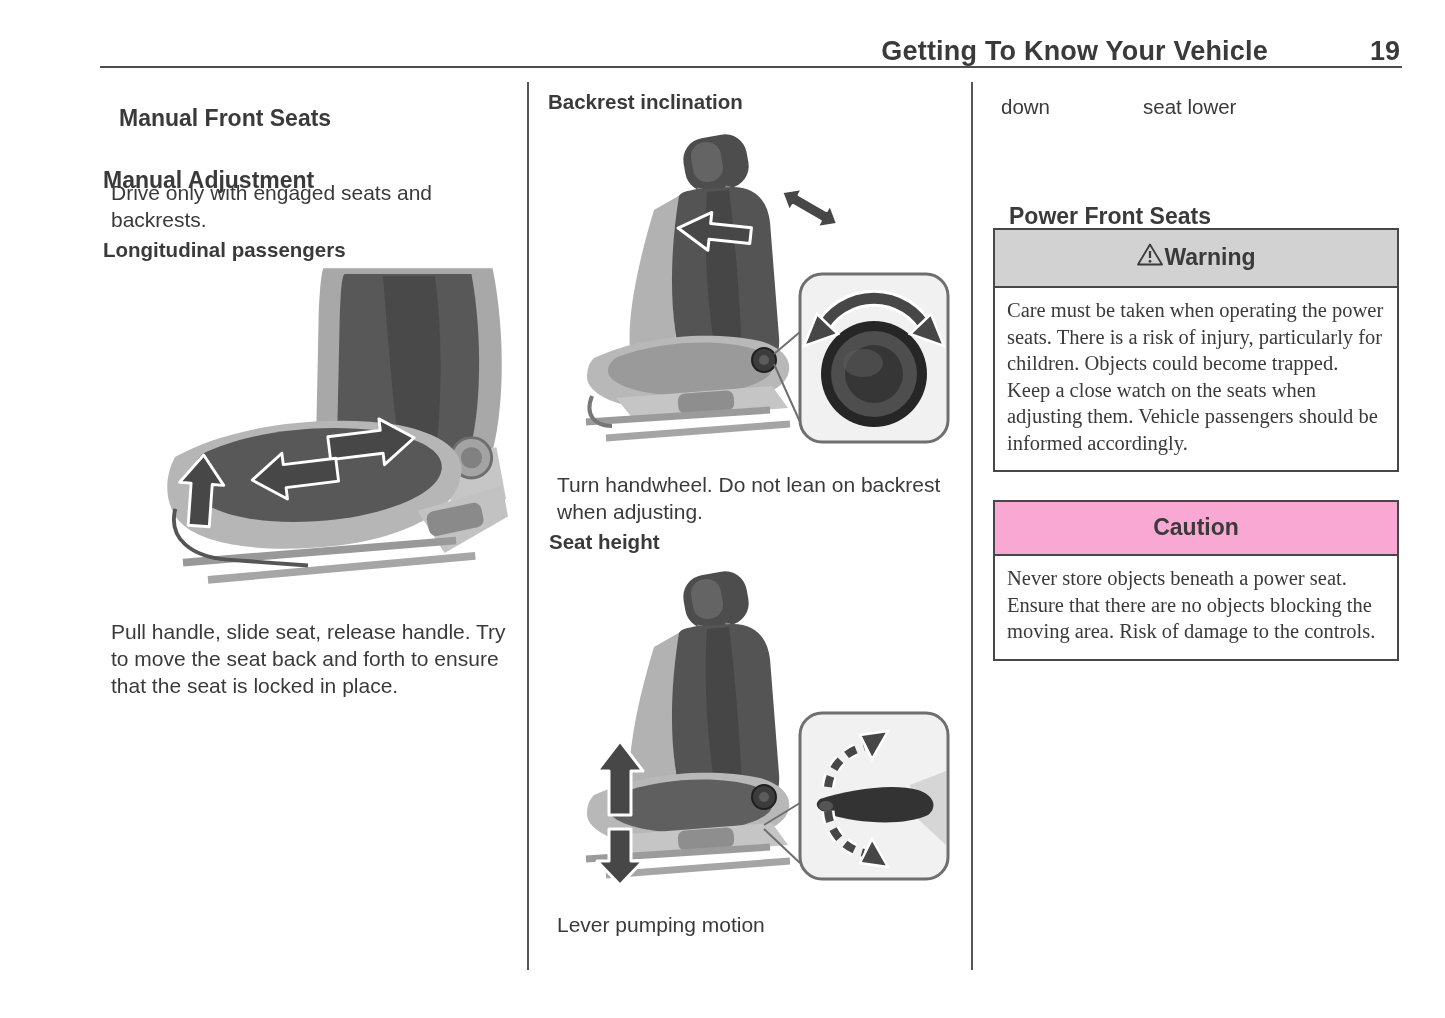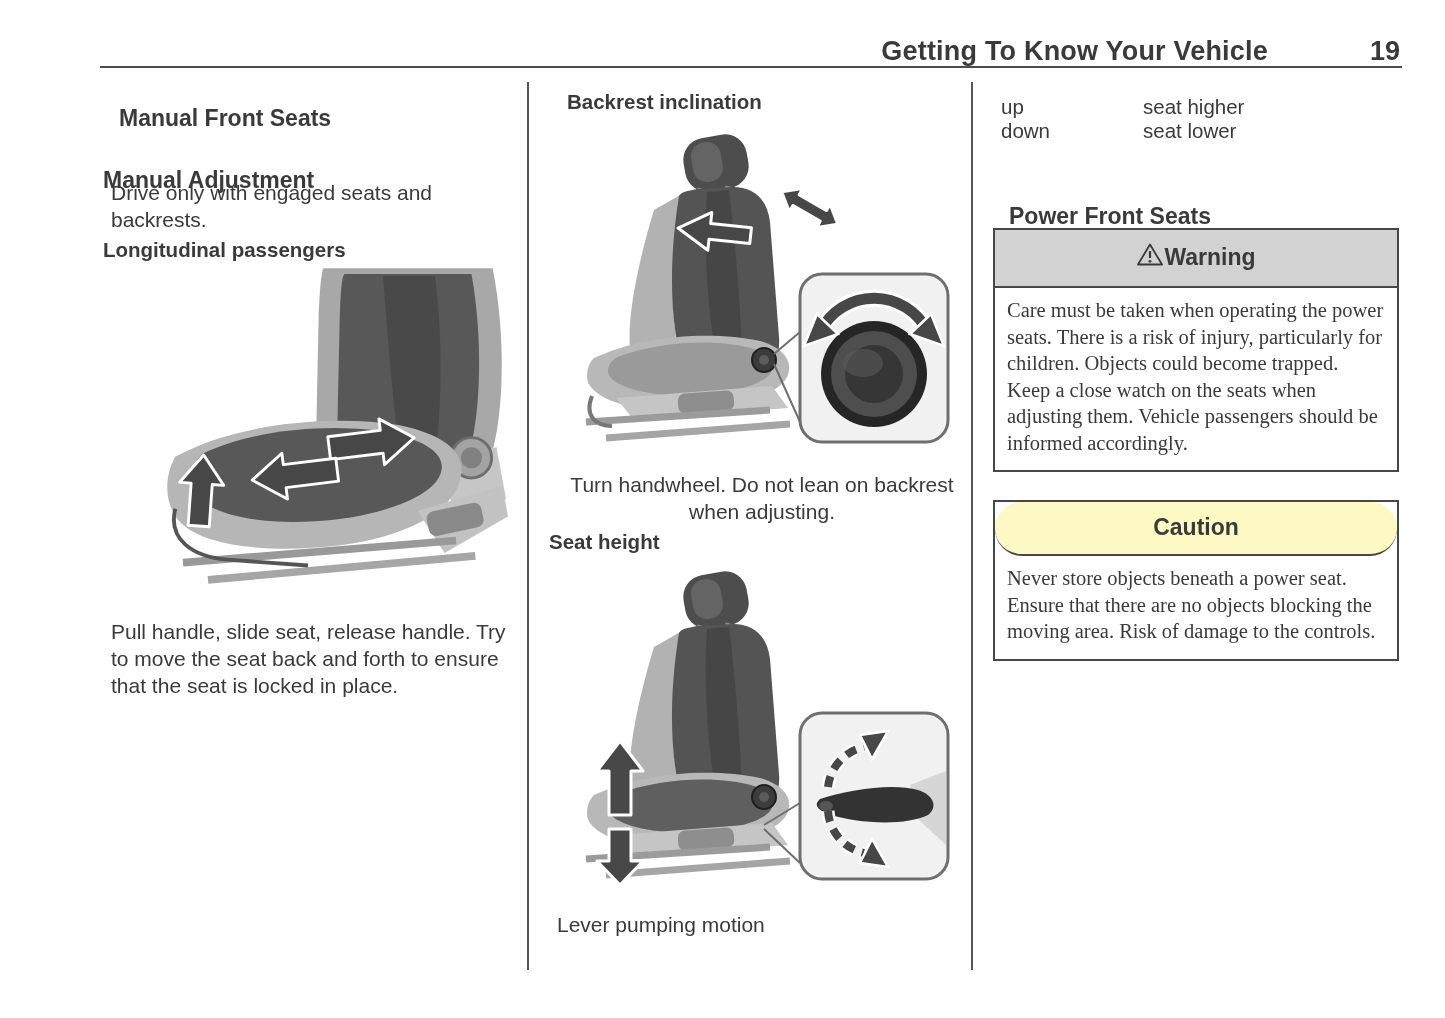--- a/index.html
+++ b/index.html
@@ -24,21 +24,21 @@
   
   .spec{position:absolute;left:1001px;top:95px;width:396px;}
   .spec-row{display:flex;font-size:20.5px;line-height:24px;}
   .spec-row + .spec-row{}
   .spec-term{width:142px;flex:none;}
   
   .box{position:absolute;left:993px;width:406px;border:2px solid #474747;box-sizing:border-box;background:#fff;}
   .box-head{display:flex;align-items:center;justify-content:center;
     font-size:23px;font-weight:bold;padding:12px 6px 13px;border-bottom:2px solid #474747;}
   .warn-head{background:#d2d2d2;}
-  .caut-head{background:#fef9c3;border-radius:27px;}
+  .caut-head{background:#f9a8d4;}
   .box-body{padding:9px 11px 14px 12px;font-size:20.5px;line-height:26.5px;}
   .box-body p{margin:0;font-family:Liberation Serif, serif;}
   figure{margin:0;}
   .tri-icon{display:inline-block;vertical-align:-3px;}
 </style>
 </head>
 <body>
 
 <div>
 
@@ -84,21 +84,21 @@
         <polygon points="212,204 157,204 157,192 123,216 157,240 157,228 212,228" fill="#474747" stroke="#fff" stroke-width="3" stroke-linejoin="round"></polygon>
       </g>
       <g transform="rotate(4 70 230)">
         <polygon points="60,268 60,224 48,224 71,194 94,224 82,224 82,268" fill="#474747" stroke="#fff" stroke-width="3" stroke-linejoin="round"></polygon>
       </g>
     </svg>
   </figure>
 
   <p class="body-txt abs" style="left:103px;top:610px;width:400px;">Pull handle, slide seat, release handle. Try to move the seat back and forth to ensure that the seat is locked in place.</p>
 
-  <h3 class="h3 abs" style="left:567px;top:89px;">Backrest inclination</h3>
+  <h3 class="h3 abs" style="left:548px;top:89px;">Backrest inclination</h3>
 
   <figure class="abs" style="left:558px;top:126px;">
     <svg width="395" height="325" viewBox="0 0 395 325">
 
       <rect x="126" y="10" width="64" height="54" rx="22" transform="rotate(-10 158 37)" fill="#4d4d4d"></rect>
       <rect x="134" y="16" width="30" height="40" rx="14" transform="rotate(-10 149 36)" fill="#646464"></rect>
       <path d="M142,62 L138,80 M170,60 L167,78" stroke="#8a8a8a" stroke-width="5"></path>
 
       <path d="M96,84 C76,150 68,202 73,232 C76,248 86,256 102,257 L128,256 C110,200 112,130 124,68 Z" fill="#b2b2b2"></path>
       <path d="M121,70 C111,132 110,202 129,254 L188,250 C211,247 223,233 221,211 L212,96 C209,72 195,61 175,61 L139,63 C129,65 123,66 121,70 Z" fill="#545454"></path>
@@ -132,21 +132,21 @@
         <circle cx="316" cy="248" r="29" fill="#363636"></circle>
         <ellipse cx="305" cy="237" rx="20" ry="14" fill="#5a5a5a" opacity="0.6"></ellipse>
         <path d="M262,206 A60,60 0 0 1 370,206" stroke="#fff" stroke-width="17" fill="none"></path>
         <path d="M262,206 A60,60 0 0 1 370,206" stroke="#474747" stroke-width="11" fill="none"></path>
         <polygon points="246,220 259,188 280,208" fill="#474747" stroke="#fff" stroke-width="2.5"></polygon>
         <polygon points="386,220 373,188 352,208" fill="#474747" stroke="#fff" stroke-width="2.5"></polygon>
       </g>
     </svg>
   </figure>
 
-  <p class="body-txt abs" style="left:549px;top:463px;width:410px;text-align:center;">Turn handwheel. Do not lean on backrest when adjusting.</p>
+  <p class="body-txt abs" style="left:549px;top:463px;width:410px;">Turn handwheel. Do not lean on backrest when adjusting.</p>
   <h3 class="h3 abs" style="left:549px;top:529px;">Seat height</h3>
 
   <figure class="abs" style="left:558px;top:563px;">
     <svg width="395" height="325" viewBox="0 0 395 325">
 
       <rect x="126" y="10" width="64" height="54" rx="22" transform="rotate(-10 158 37)" fill="#4d4d4d"></rect>
       <rect x="134" y="16" width="30" height="40" rx="14" transform="rotate(-10 149 36)" fill="#646464"></rect>
       <path d="M142,62 L138,80 M170,60 L167,78" stroke="#8a8a8a" stroke-width="5"></path>
 
       <path d="M96,84 C76,150 68,202 73,232 C76,248 86,256 102,257 L128,256 C110,200 112,130 124,68 Z" fill="#b2b2b2"></path>
@@ -180,24 +180,20 @@
         <path d="M270,248 A46,46 0 0 0 306,290" stroke="#474747" stroke-width="8" stroke-dasharray="11 8" fill="none"></path>
         <polygon points="330,304 302,300 314,276" fill="#474747" stroke="#fff" stroke-width="2.5"></polygon>
       </g>
     </svg>
   </figure>
 
   <p class="body-txt abs" style="left:549px;top:903px;width:410px;">Lever pumping motion</p>
 
   <div class="spec">
     <div class="spec-row">
-      <span class="spec-term">up</span>
-      <span class="spec-desc">seat higher</span>
-    </div>
-    <div class="spec-row">
       <span class="spec-term">down</span>
       <span class="spec-desc">seat lower</span>
     </div>
   </div>
 
   <h1 class="h1 abs" style="left:993px;top:184px;">Power Front Seats</h1>
 
   <div class="box" style="top:228px;">
     <div class="box-head warn-head">
       <span class="tri-icon">

